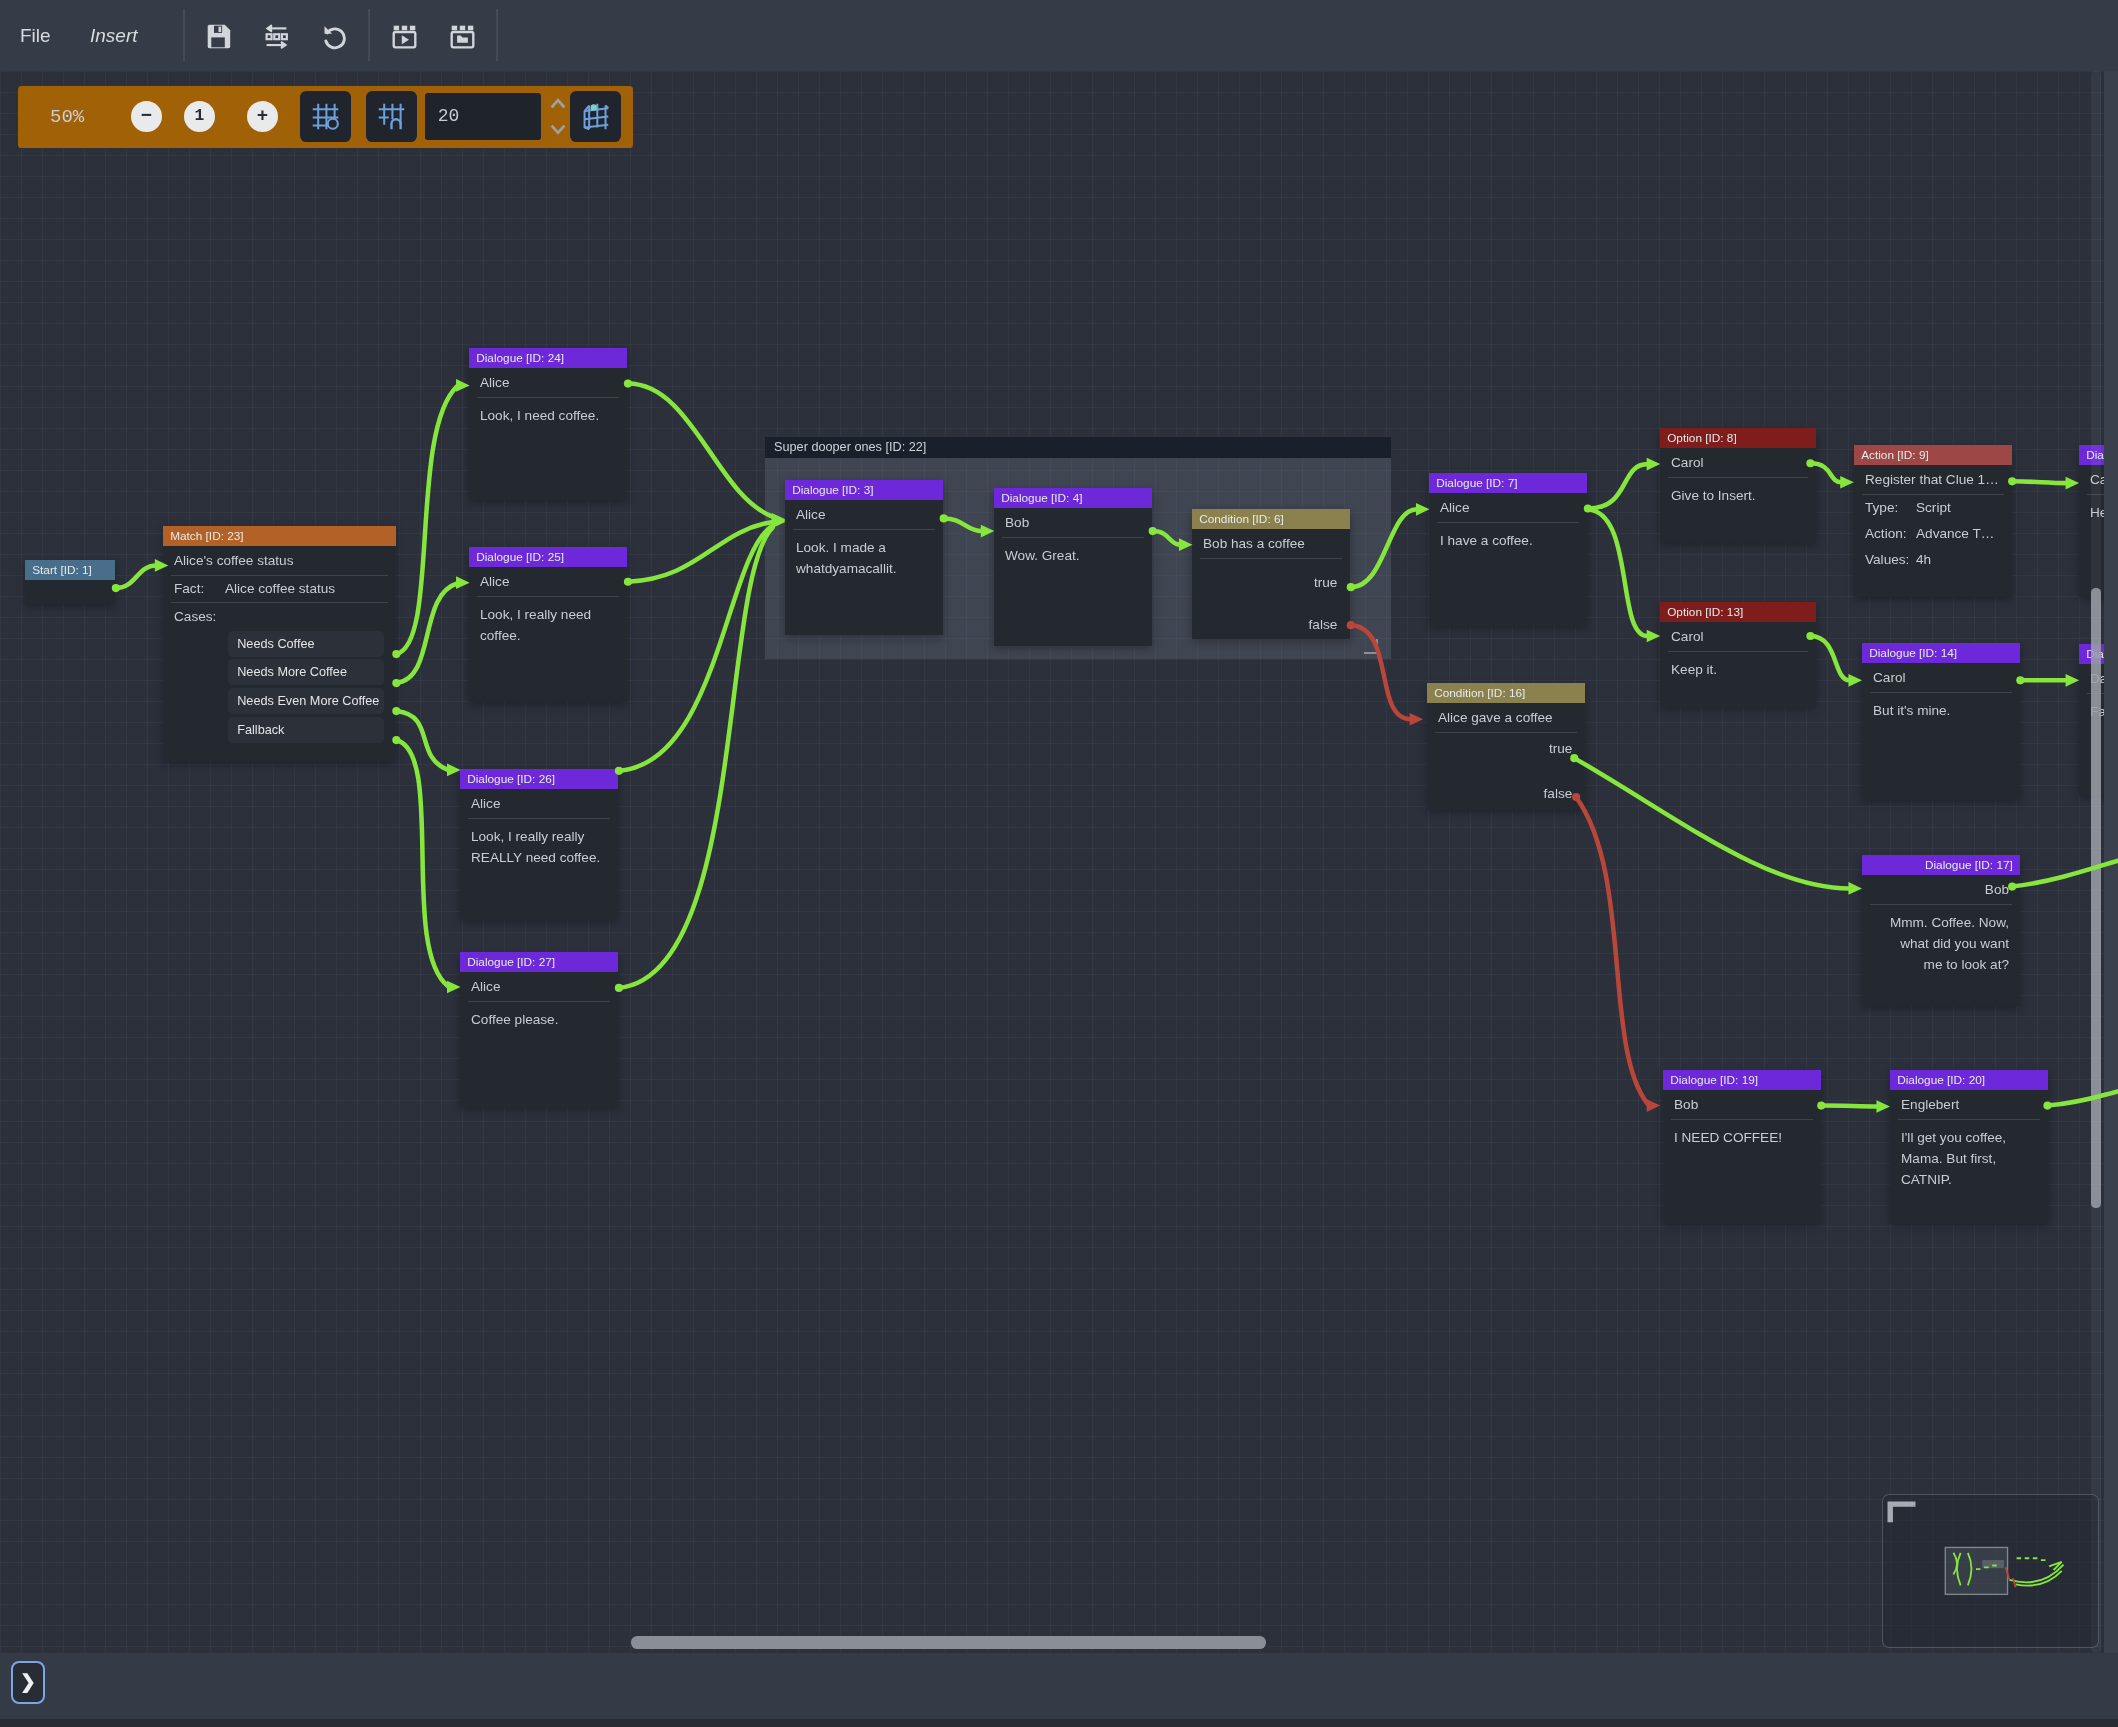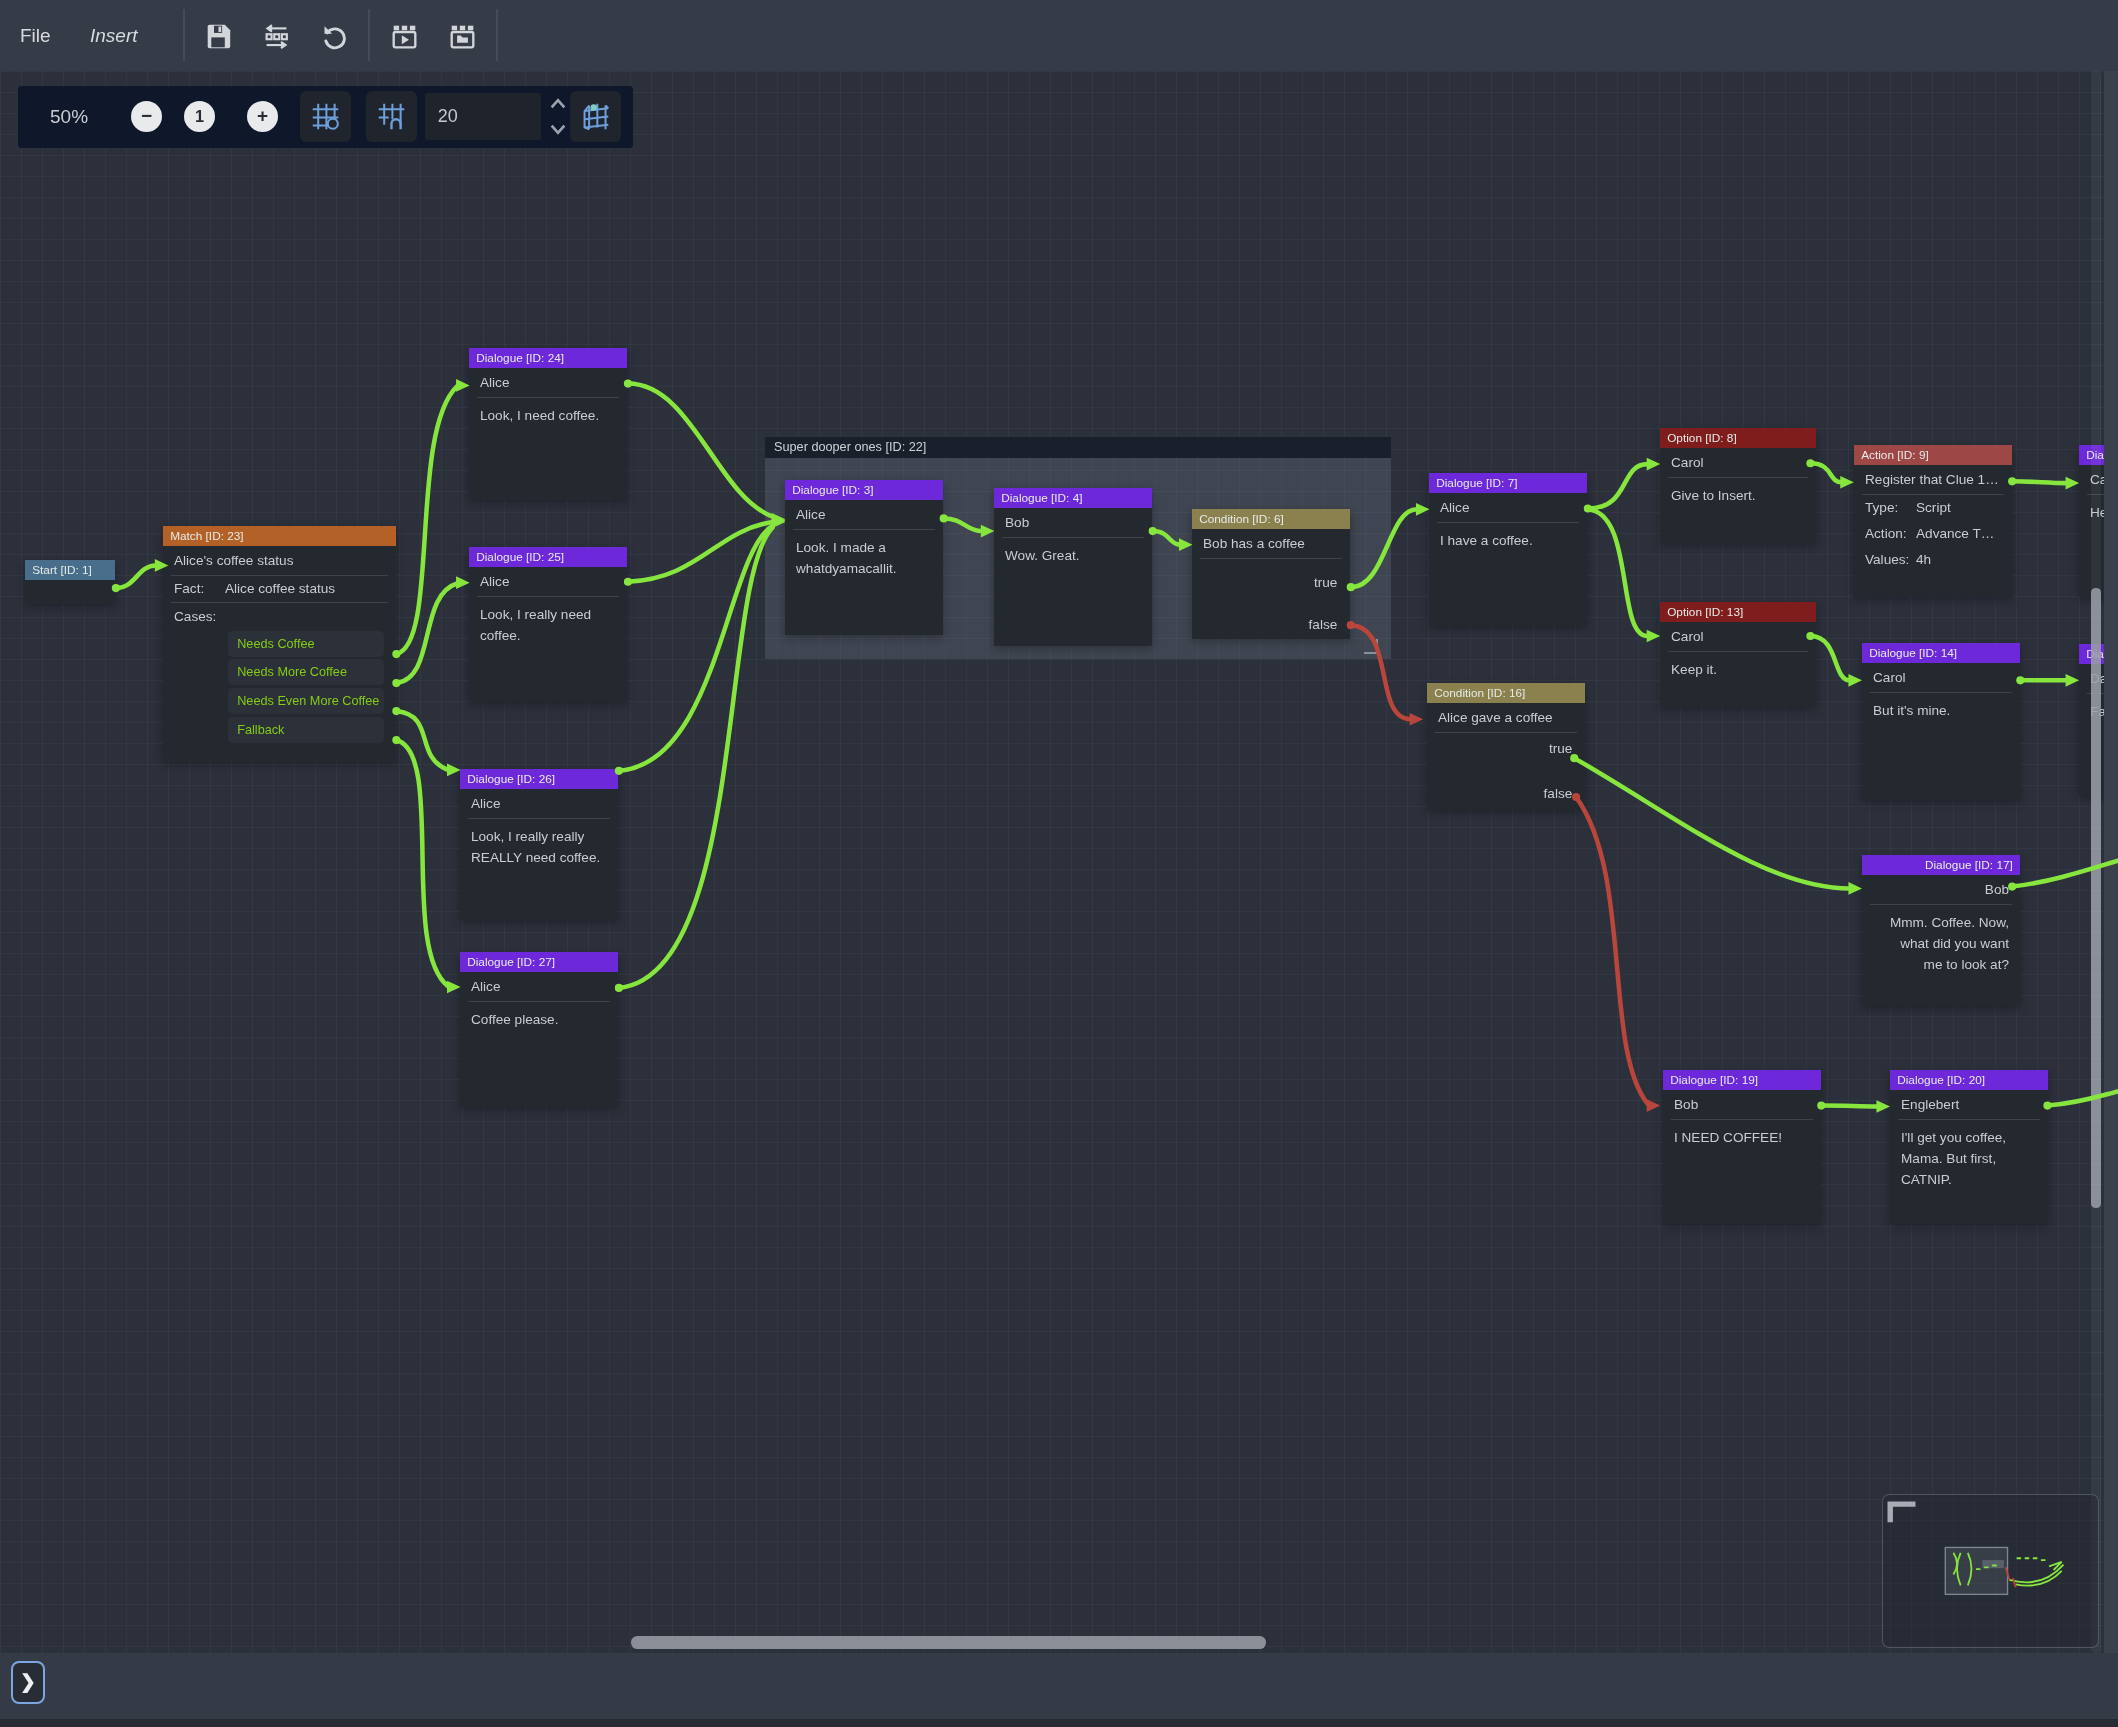--- a/index.html
+++ b/index.html
@@ -20,21 +20,21 @@
   }
   
   #menubar{position:absolute;top:0;left:0;width:2119px;height:71px;background:#363C47;z-index:50;}
   .menu-item{position:absolute;top:0;height:71px;line-height:71px;font-size:19px;color:#D8DBDF;cursor:default;}
   #menu-file{left:20px;}
   #menu-insert{left:90px;font-style:italic;}
   .mb-sep{position:absolute;top:9px;width:1.8px;height:52px;background:#454C58;}
   .mb-icon{position:absolute;top:19px;width:34px;height:34px;display:flex;align-items:center;justify-content:center;}
   .mb-icon svg{display:block;}
   
-  #toolbar{position:absolute;left:18px;top:86px;width:615px;height:62px;background:#0f172a;border-radius:3.6px;z-index:45;}
+  #toolbar{position:absolute;left:18px;top:86px;width:615px;height:62px;background:#a16207;border-radius:3.6px;z-index:45;font-family:Liberation Mono, monospace;}
   #zoom-level{position:absolute;left:32px;top:0;height:62px;line-height:62px;font-size:19px;color:#C9CDD3;}
   .circ-btn{position:absolute;top:15.4px;width:31px;height:31px;border-radius:50%;background:#E9EAEC;color:#272C35;
     font-weight:bold;font-size:19px;text-align:center;line-height:30px;}
   #btn-zoom-out{left:113px;}
   #btn-zoom-reset{left:166px;font-size:16.3px;}
   #btn-zoom-in{left:229px;}
   .sq-btn{position:absolute;top:5.4px;width:51px;height:51px;background:#1F242D;border-radius:6.3px;
     display:flex;align-items:center;justify-content:center;}
   #btn-snap-grid{left:282px;}
   #btn-snap-guides{left:348px;}
@@ -60,21 +60,21 @@
   .hdr-start{background:#486E8B;}
   .rname{height:29px;line-height:29px;padding:0 11px;font-size:13.6px;color:#C9CDD2;white-space:nowrap;}
   .rdiv{height:0.9px;background:rgba(255,255,255,0.13);margin:0 8.1px;}
   .rtext{padding:7.2px 11px 5.4px;font-size:13.6px;color:#C9CDD2;}
   .rtext .line{line-height:21px;white-space:nowrap;}
   .rkv{height:26px;line-height:26px;padding:0 11px;font-size:13.6px;color:#C9CDD2;white-space:nowrap;}
   .rkv .k{display:inline-block;min-width:51px;}
   .rlabel{height:28px;line-height:28px;padding:0 11px;font-size:13.6px;color:#C9CDD2;}
   .cases{display:flex;flex-direction:column;gap:2.7px;align-items:flex-end;padding:0 11.8px 7.2px 0;}
   .case-btn{width:156px;height:26px;line-height:26px;box-sizing:border-box;background:#2B3039;border-radius:4.5px;
-    padding:0 9px;font-size:12.7px;color:#84cc16;white-space:nowrap;overflow:hidden;}
+    padding:0 9px;font-size:12.7px;color:#e5e5e5;white-space:nowrap;overflow:hidden;}
   .branch{position:absolute;right:12.7px;font-size:13.6px;color:#C9CDD2;height:20px;line-height:20px;}
   .start-body{height:22px;}
   
   #wires{position:absolute;inset:0;z-index:10;pointer-events:none;}
   
   #v-track{position:absolute;left:2091px;top:71px;width:10px;height:1582px;background:rgba(200,210,225,0.07);z-index:7;border-radius:4.5px;}
   #v-thumb{position:absolute;left:2091px;top:588px;width:10px;height:620px;background:#9A9FA8;opacity:0.85;border-radius:4.5px;z-index:8;}
   #right-band{position:absolute;left:2104px;top:71px;width:14.5px;height:1582px;background:#3A404C;z-index:9;}
   #h-thumb{position:absolute;left:631px;top:1636px;width:635px;height:12.7px;background:#9A9FA8;opacity:0.85;border-radius:6.3px;z-index:8;}
   

